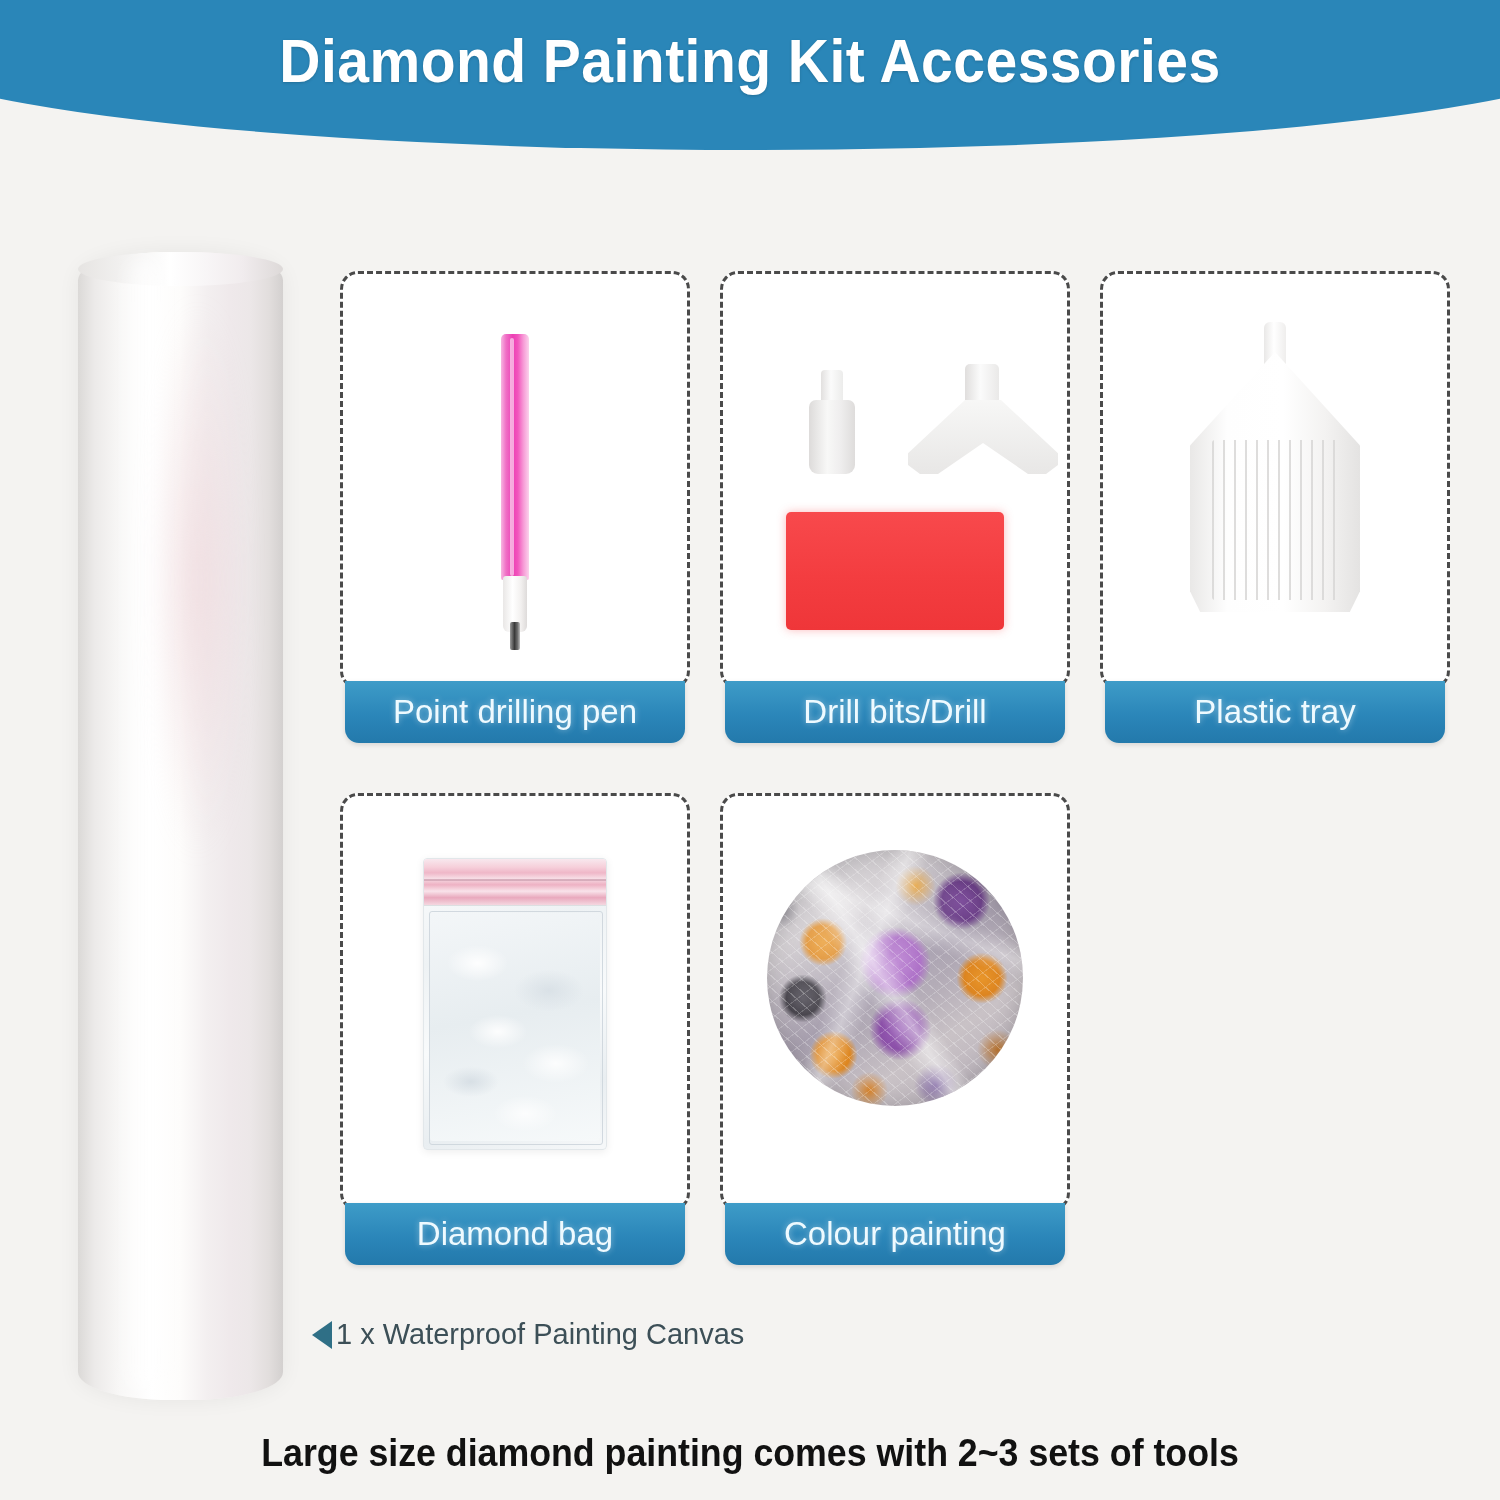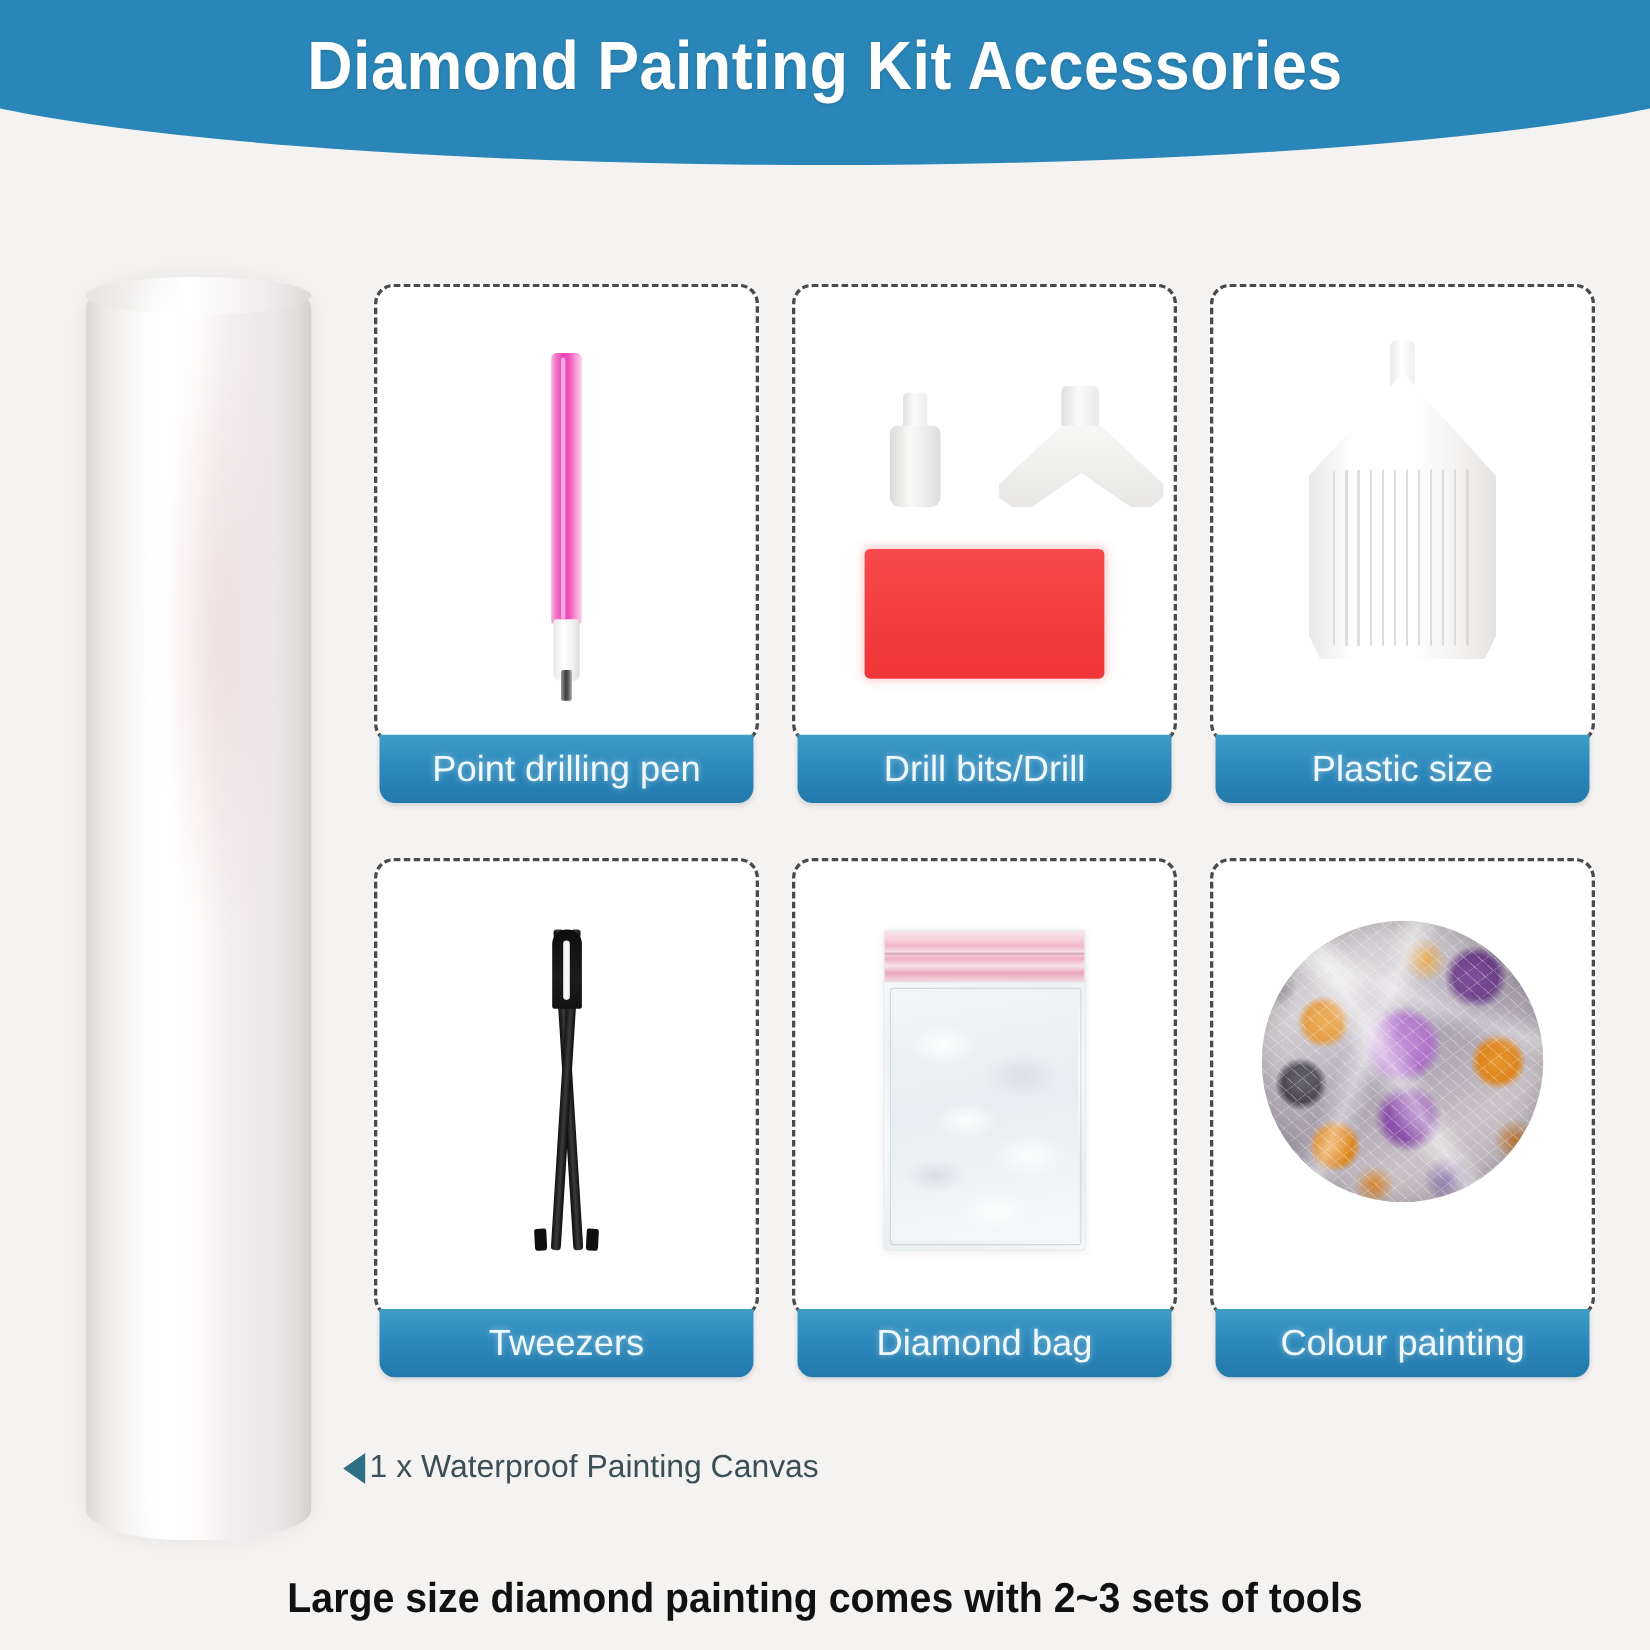--- a/index.html
+++ b/index.html
@@ -66,21 +66,21 @@
   }
   .roll-blush{
     position:absolute;left:150px;top:300px;width:95px;height:560px;
     border-radius:50%;
     background:radial-gradient(ellipse at center,rgba(238,214,218,.75),rgba(238,214,218,0) 70%);
     filter:blur(12px);
   }
 
   
   .grid{
-    position:absolute;left:340px;top:258px;
+    position:absolute;left:340px;top:271px;
     width:1110px;
     display:grid;
     grid-template-columns:repeat(3,350px);
     grid-template-rows:472px 472px;
     column-gap:30px;row-gap:50px;
   }
   .card{position:relative;}
   .card-body{
     position:absolute;left:0;top:0;right:0;height:418px;
     background:#ffffff;
@@ -360,37 +360,23 @@
     <div class="card">
       <div class="card-body">
         <div class="card-art">
           <div class="tray">
             <div class="tray-spout"></div>
             <div class="tray-body"></div>
             <div class="tray-grooves"></div>
           </div>
         </div>
       </div>
-      <div class="card-label">Plastic size</div>
+      <div class="card-label">Plastic tray</div>
     </div>
 
-    <div class="card">
-      <div class="card-body">
-        <div class="card-art">
-          <div class="tweez">
-            <div class="tw-left"></div>
-            <div class="tw-right"></div>
-            <div class="tw-head"></div>
-            <div class="tw-tip-l"></div>
-            <div class="tw-tip-r"></div>
-          </div>
-        </div>
-      </div>
-      <div class="card-label">Tweezers</div>
-    </div>
 
     <div class="card">
       <div class="card-body">
         <div class="card-art">
           <div class="bag">
             <div class="bag-zip"></div>
             <div class="bag-crinkle"></div>
             <div class="bag-edge"></div>
           </div>
         </div>

